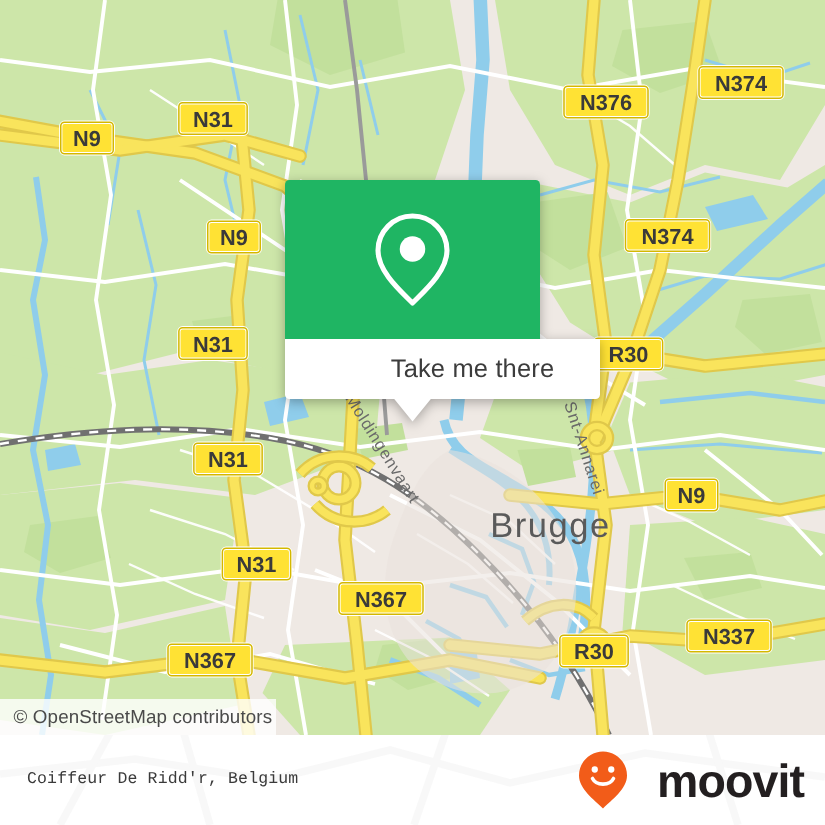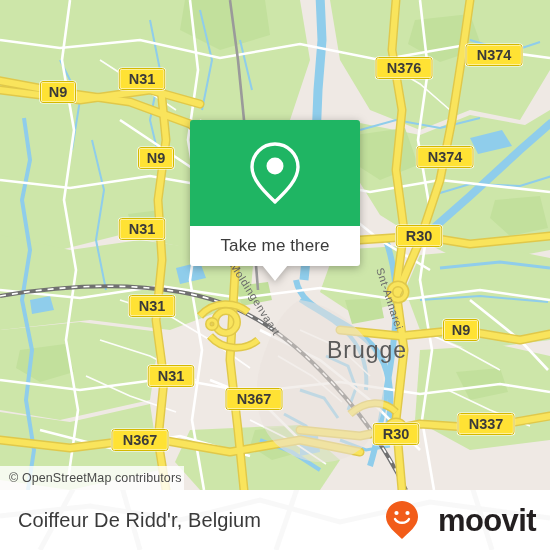--- a/index.html
+++ b/index.html
@@ -68,20 +68,21 @@
     justify-content: center;
   }
   #popup .card-bottom {
     width: 170px;
     height: 40px;
     background: #ffffff;
     border-radius: 0 0 3px 3px;
     display: flex;
     align-items: center;
     justify-content: center;
+    padding-left: 40px;
   }
   #popup .cta {
     font-size: 17px;
     color: #3c3c3c;
     letter-spacing: 0.1px;
   }
   #popup .tail {
     position: absolute;
     left: 50%;
     transform: translateX(-50%);
@@ -102,25 +103,26 @@
     background: #ffffff;
     display: flex;
     align-items: center;
     justify-content: space-between;
     box-sizing: border-box;
     padding: 0 14px 0 18px;
     z-index: 50;
     overflow: hidden;
   }
   #footer .place-title {
-    font-size: 20px;
+    font-size: 11px;
     color: #3a3a3a;
     letter-spacing: 0.1px;
     white-space: nowrap;
     z-index: 2;
+    font-family: Liberation Mono, monospace;
   }
   #brand {
     display: flex;
     align-items: center;
     gap: 19px;
     z-index: 2;
   }
   #brand .wordmark {
     font-size: 31px;
     color: #231f20;

